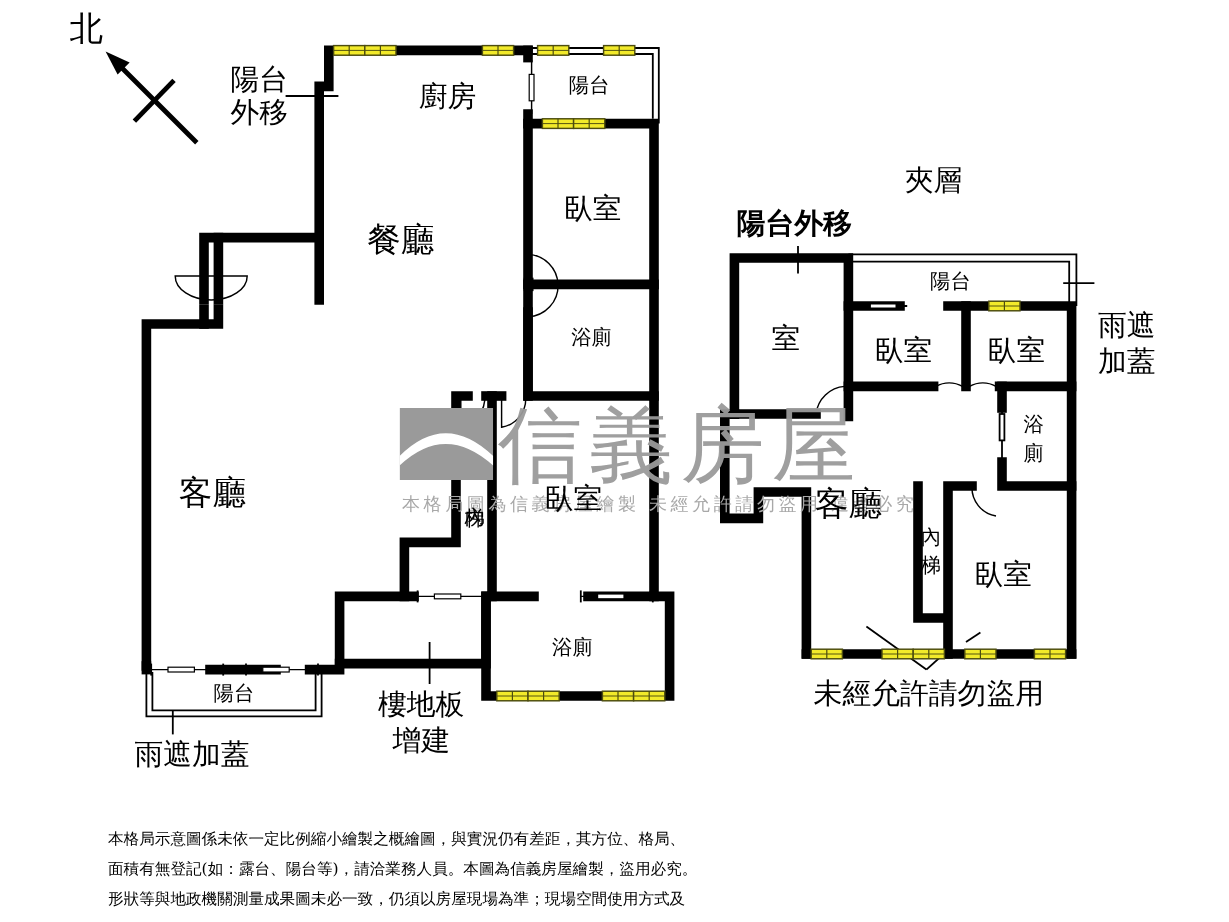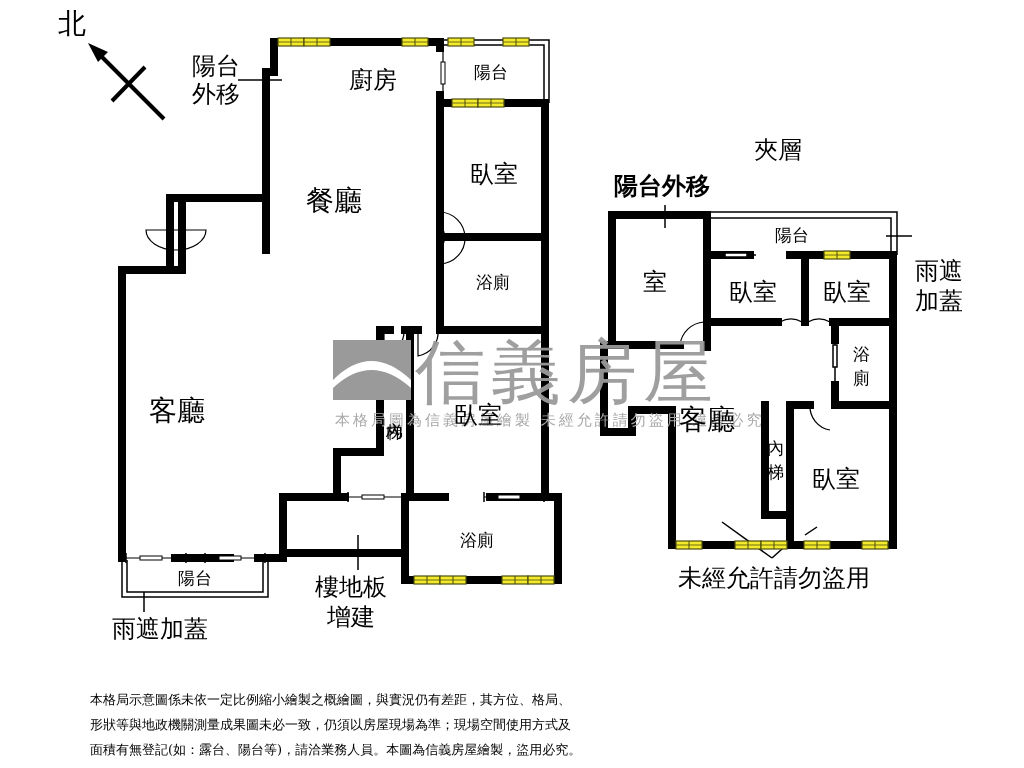--- a/index.html
+++ b/index.html
@@ -218,15 +218,15 @@
 <div class="lbl lg" style="left:679px;top:406px;">客廳</div>
 <div class="lbl sm two-line" style="left:767px;top:436px;line-height:24px;">
   <span>內</span>
   <span>梯</span>
 </div>
 <div class="lbl md" style="left:812px;top:467px;">臥室</div>
 <div class="lbl md" style="left:678px;top:566px;">未經允許請勿盜用</div>
 
 <div class="disclaimer">
   <div>本格局示意圖係未依一定比例縮小繪製之概繪圖，與實況仍有差距，其方位、格局、</div>
+  <div>面積有無登記(如：露台、陽台等)，請洽業務人員。本圖為信義房屋繪製，盜用必究。</div>
   <div>形狀等與地政機關測量成果圖未必一致，仍須以房屋現場為準；現場空間使用方式及</div>
-  <div>面積有無登記(如：露台、陽台等)，請洽業務人員。本圖為信義房屋繪製，盜用必究。</div>
 </div>
 
 </body></html>

